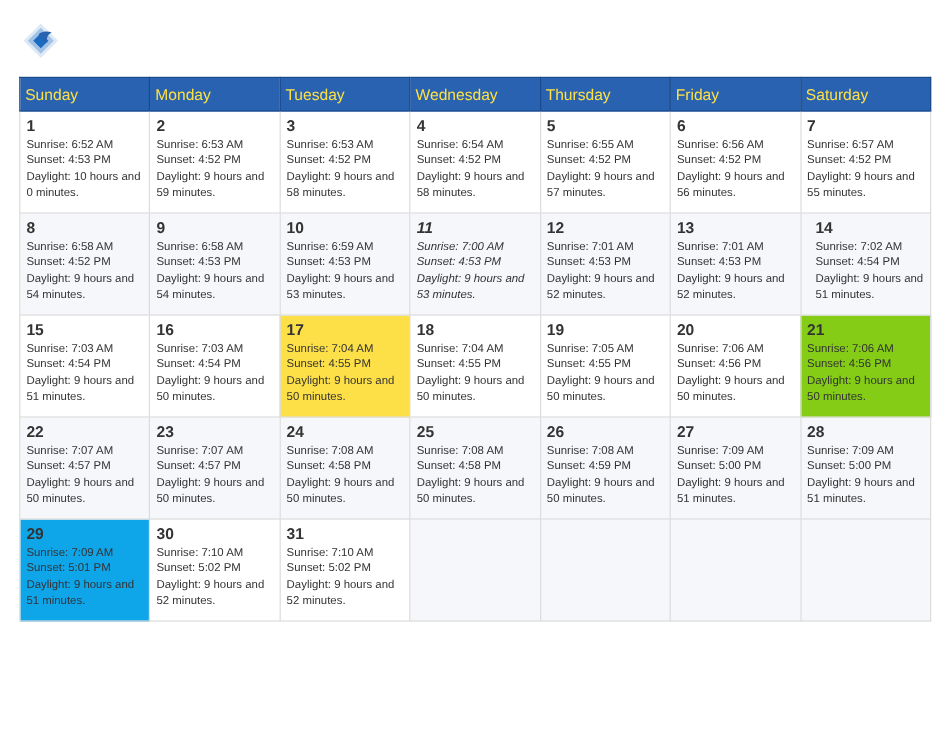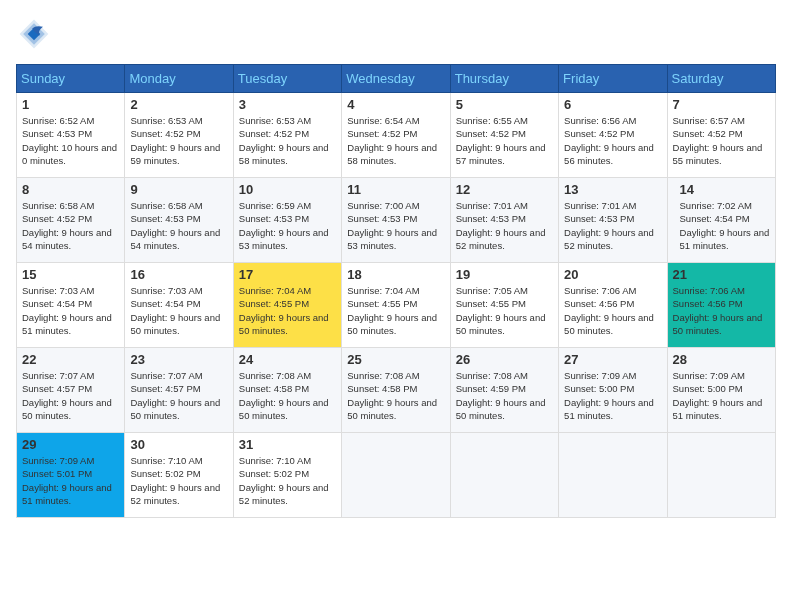--- a/index.html
+++ b/index.html
@@ -43,21 +43,21 @@
       font-size: 14px;
       color: #555;
     }
     table {
       width: 100%;
       border-collapse: collapse;
       font-size: 11px;
     }
     thead tr th {
       background-color: #2962b0;
-      color: #7dd3fc;
+      color: #fde047;
       padding: 6px 4px;
       text-align: left;
       font-size: 13px;
       font-weight: normal;
       border: 1px solid #1a4a8a;
     }
     tbody tr td {
       border: 1px solid #ddd;
       vertical-align: top;
       padding: 4px 5px;
@@ -126,33 +126,33 @@
         <td style="background: rgb(255, 255, 255);"><span class="day-num">3</span><span class="day-detail">Sunrise: 6:53 AM<br>Sunset: 4:52 PM<br>Daylight: 9 hours and 58 minutes.</span></td>
         <td style="background: rgb(255, 255, 255);"><span class="day-num">4</span><span class="day-detail">Sunrise: 6:54 AM<br>Sunset: 4:52 PM<br>Daylight: 9 hours and 58 minutes.</span></td>
         <td style="background: rgb(255, 255, 255);"><span class="day-num">5</span><span class="day-detail">Sunrise: 6:55 AM<br>Sunset: 4:52 PM<br>Daylight: 9 hours and 57 minutes.</span></td>
         <td style="background: rgb(255, 255, 255);"><span class="day-num">6</span><span class="day-detail">Sunrise: 6:56 AM<br>Sunset: 4:52 PM<br>Daylight: 9 hours and 56 minutes.</span></td>
         <td style="background: rgb(255, 255, 255);"><span class="day-num">7</span><span class="day-detail">Sunrise: 6:57 AM<br>Sunset: 4:52 PM<br>Daylight: 9 hours and 55 minutes.</span></td>
       </tr>
       <tr>
         <td style="background: rgb(245, 247, 250);"><span class="day-num">8</span><span class="day-detail">Sunrise: 6:58 AM<br>Sunset: 4:52 PM<br>Daylight: 9 hours and 54 minutes.</span></td>
         <td style="background: rgb(245, 247, 250);"><span class="day-num">9</span><span class="day-detail">Sunrise: 6:58 AM<br>Sunset: 4:53 PM<br>Daylight: 9 hours and 54 minutes.</span></td>
         <td style="background: rgb(245, 247, 250); margin-top: 23px;"><span class="day-num">10</span><span class="day-detail">Sunrise: 6:59 AM<br>Sunset: 4:53 PM<br>Daylight: 9 hours and 53 minutes.</span></td>
-        <td style="background: rgb(245, 247, 250);"><span class="day-num">11</span><span class="day-detail">Sunrise: 7:00 AM<br>Sunset: 4:53 PM<br>Daylight: 9 hours and 53 minutes.</span></td>
+        <td style="background: rgb(245, 247, 250); font-style: italic;"><span class="day-num">11</span><span class="day-detail">Sunrise: 7:00 AM<br>Sunset: 4:53 PM<br>Daylight: 9 hours and 53 minutes.</span></td>
         <td style="background: rgb(245, 247, 250);"><span class="day-num">12</span><span class="day-detail">Sunrise: 7:01 AM<br>Sunset: 4:53 PM<br>Daylight: 9 hours and 52 minutes.</span></td>
         <td style="background: rgb(245, 247, 250);"><span class="day-num">13</span><span class="day-detail">Sunrise: 7:01 AM<br>Sunset: 4:53 PM<br>Daylight: 9 hours and 52 minutes.</span></td>
         <td style="background: rgb(245, 247, 250); padding-left: 12px;"><span class="day-num">14</span><span class="day-detail">Sunrise: 7:02 AM<br>Sunset: 4:54 PM<br>Daylight: 9 hours and 51 minutes.</span></td>
       </tr>
       <tr>
         <td style="background: rgb(255, 255, 255);"><span class="day-num">15</span><span class="day-detail">Sunrise: 7:03 AM<br>Sunset: 4:54 PM<br>Daylight: 9 hours and 51 minutes.</span></td>
         <td style="background: rgb(255, 255, 255);"><span class="day-num">16</span><span class="day-detail">Sunrise: 7:03 AM<br>Sunset: 4:54 PM<br>Daylight: 9 hours and 50 minutes.</span></td>
         <td style="background: #fde047;"><span class="day-num">17</span><span class="day-detail">Sunrise: 7:04 AM<br>Sunset: 4:55 PM<br>Daylight: 9 hours and 50 minutes.</span></td>
         <td style="background: rgb(255, 255, 255); margin-left: 43px;"><span class="day-num">18</span><span class="day-detail">Sunrise: 7:04 AM<br>Sunset: 4:55 PM<br>Daylight: 9 hours and 50 minutes.</span></td>
         <td style="background: rgb(255, 255, 255);"><span class="day-num">19</span><span class="day-detail">Sunrise: 7:05 AM<br>Sunset: 4:55 PM<br>Daylight: 9 hours and 50 minutes.</span></td>
         <td style="background: rgb(255, 255, 255); margin-top: 36px;"><span class="day-num">20</span><span class="day-detail">Sunrise: 7:06 AM<br>Sunset: 4:56 PM<br>Daylight: 9 hours and 50 minutes.</span></td>
-        <td style="background: #14b8a6; margin-top: 10px;"><span class="day-num">21</span><span class="day-detail">Sunrise: 7:06 AM<br>Sunset: 4:56 PM<br>Daylight: 9 hours and 50 minutes.</span></td>
+        <td style="background: #84cc16; margin-top: 10px;"><span class="day-num">21</span><span class="day-detail">Sunrise: 7:06 AM<br>Sunset: 4:56 PM<br>Daylight: 9 hours and 50 minutes.</span></td>
       </tr>
       <tr>
         <td style="background: rgb(245, 247, 250);"><span class="day-num">22</span><span class="day-detail">Sunrise: 7:07 AM<br>Sunset: 4:57 PM<br>Daylight: 9 hours and 50 minutes.</span></td>
         <td style="background: rgb(245, 247, 250);"><span class="day-num">23</span><span class="day-detail">Sunrise: 7:07 AM<br>Sunset: 4:57 PM<br>Daylight: 9 hours and 50 minutes.</span></td>
         <td style="background: rgb(245, 247, 250);"><span class="day-num">24</span><span class="day-detail">Sunrise: 7:08 AM<br>Sunset: 4:58 PM<br>Daylight: 9 hours and 50 minutes.</span></td>
         <td style="background: rgb(245, 247, 250);"><span class="day-num">25</span><span class="day-detail">Sunrise: 7:08 AM<br>Sunset: 4:58 PM<br>Daylight: 9 hours and 50 minutes.</span></td>
         <td style="background: rgb(245, 247, 250);"><span class="day-num">26</span><span class="day-detail">Sunrise: 7:08 AM<br>Sunset: 4:59 PM<br>Daylight: 9 hours and 50 minutes.</span></td>
         <td style="background: rgb(245, 247, 250);"><span class="day-num">27</span><span class="day-detail">Sunrise: 7:09 AM<br>Sunset: 5:00 PM<br>Daylight: 9 hours and 51 minutes.</span></td>
         <td style="background: rgb(245, 247, 250);"><span class="day-num">28</span><span class="day-detail">Sunrise: 7:09 AM<br>Sunset: 5:00 PM<br>Daylight: 9 hours and 51 minutes.</span></td>
       </tr>

